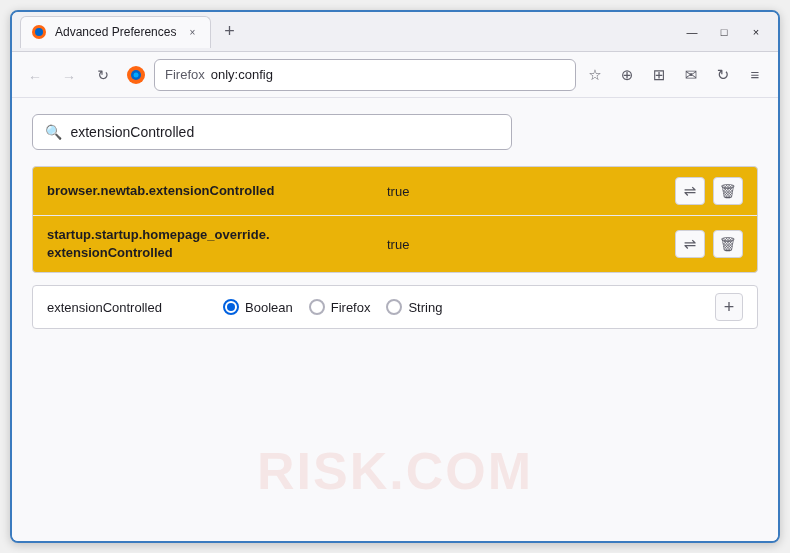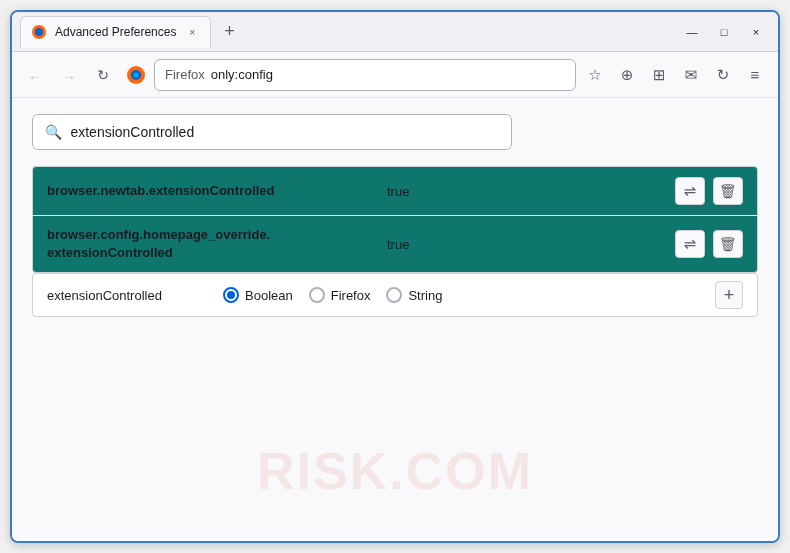--- a/index.html
+++ b/index.html
@@ -266,24 +266,25 @@
       width: 14px;
       height: 14px;
       border: 1px solid #8b8b9a;
       background: white;
       border-radius: 2px;
       flex-shrink: 0;
     }
 
     
     .prefs-table {
-      background: #0f766e;
+      background: #eab308;
       border: 1px solid #d0d0d8;
       border-radius: 4px;
       overflow: hidden;
+      margin-bottom: 12px;
     }
 
     .pref-row {
       display: flex;
       align-items: center;
       padding: 10px 14px;
       border-bottom: 1px solid #e8e8f0;
       min-height: 44px;
     }
 
@@ -505,21 +506,21 @@
             <span class="arrows-icon"></span>
           </div>
           <div class="pref-action-btn">
             <span>🗑</span>
           </div>
         </div>
       </div>
 
       <div class="pref-row">
         <span class="pref-name-multiline">
-          <span>browser.config.homepage_override.</span><br>
+          <span>startup.startup.homepage_override.</span><br>
           <span>extensionControlled</span>
         </span>
         <span class="pref-value">true</span>
         <div class="pref-actions">
           <div class="pref-action-btn">
             <span class="arrows-icon"></span>
           </div>
           <div class="pref-action-btn">
             <span>🗑</span>
           </div>

